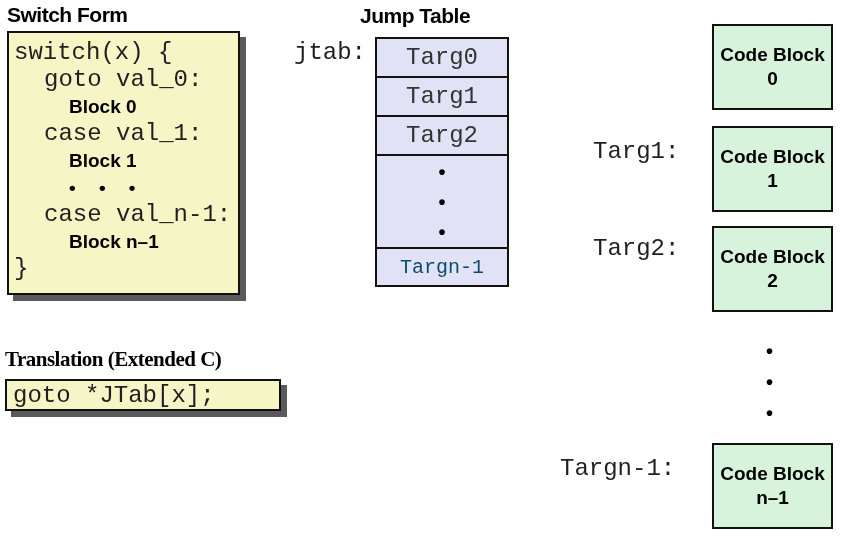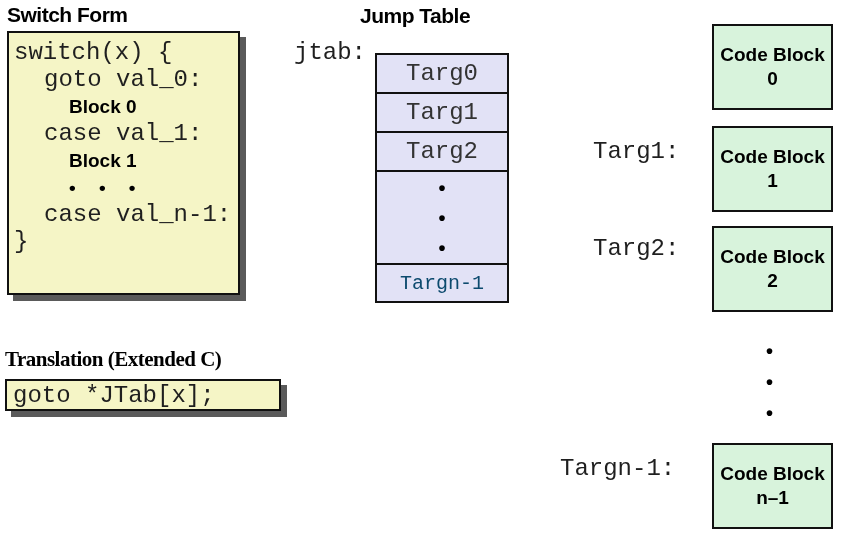--- a/index.html
+++ b/index.html
@@ -70,21 +70,20 @@
     font-family: "Liberation Mono", monospace;
     font-size: 24px;
     color: #1f1f1f;
   }
   #jump-table {
     position: absolute;
     left: 375px; top: 37px;
     width: 134px; height: 250px;
     border: 2px solid var(--border_black);
     background: var(--cell_lavender);
-    margin-top: 16px;
   }
   .jt-cell {
     height: 39px;
     border-bottom: 2px solid var(--border_black);
     display: flex;
     align-items: center;
     justify-content: center;
     font-family: "Liberation Mono", monospace;
     font-size: 24px;
     color: #333;
@@ -185,20 +184,21 @@
   <div class="section-title" id="title-translation">Translation (Extended C)</div>
 
   <div class="shadowed" id="switch-box">
     <div class="code-line ind0">switch(x) {</div>
     <div class="code-line ind1">goto val_0:</div>
     <div class="block-line ind2">Block 0</div>
     <div class="code-line ind1">case val_1:</div>
     <div class="block-line ind2">Block 1</div>
     <div class="hdots-line ind2">• • •</div>
     <div class="code-line ind1">case val_n-1:</div>
+    <div class="block-line ind2">Block n–1</div>
     <div class="code-line ind0">}</div>
   </div>
 
   <div id="jtab-label">jtab:</div>
   <div id="jump-table">
     <div class="jt-cell">Targ0</div>
     <div class="jt-cell">Targ1</div>
     <div class="jt-cell">Targ2</div>
     <div id="jt-dots-cell">•
 •

